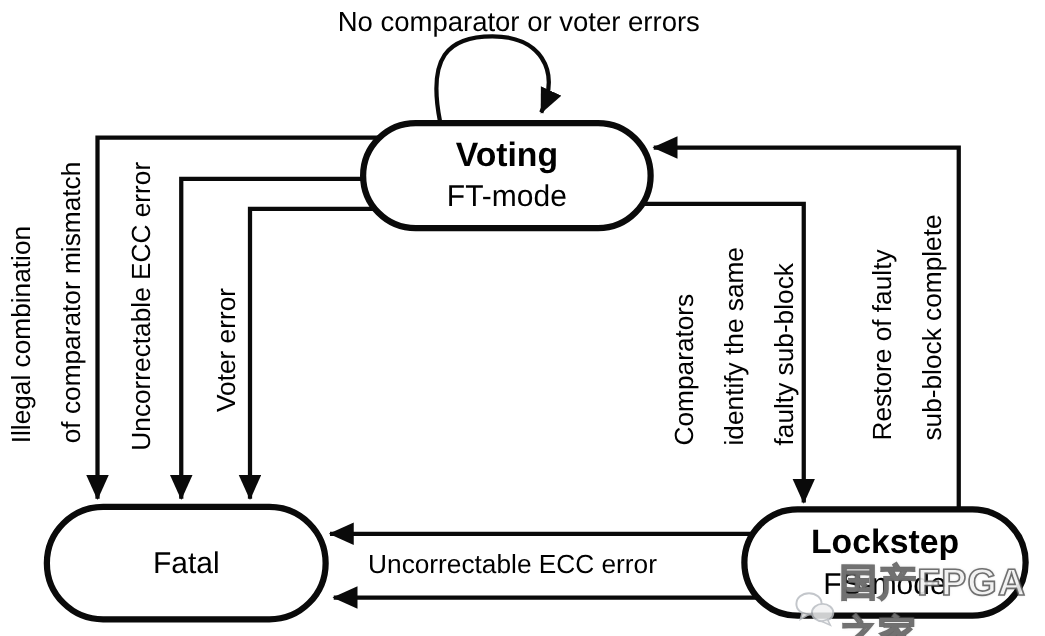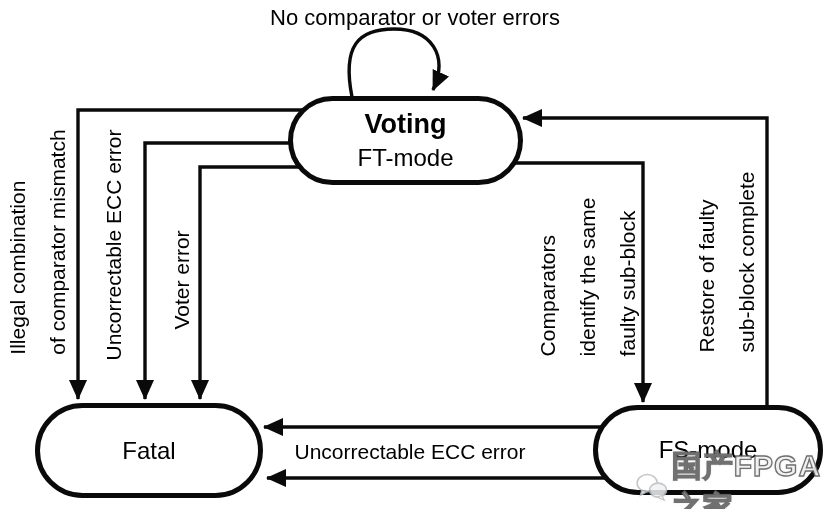--- a/index.html
+++ b/index.html
@@ -81,20 +81,21 @@
   <div class="state" id="state-voting">
     <div class="state-title">Voting</div>
     <div class="state-sub">FT-mode</div>
   </div>
 
   <div class="state" id="state-fatal">
     <div class="state-sub">Fatal</div>
   </div>
 
   <div class="state" id="state-lockstep">
+    <div class="state-title">Lockstep</div>
     <div class="state-sub">FS-mode</div>
   </div>
 
   <div class="hlabel" id="label-self-loop">No comparator or voter errors</div>
 
   <div class="vlabel" id="label-illegal">
     <span>Illegal combination</span>
     <span>of comparator mismatch</span>
   </div>
 

